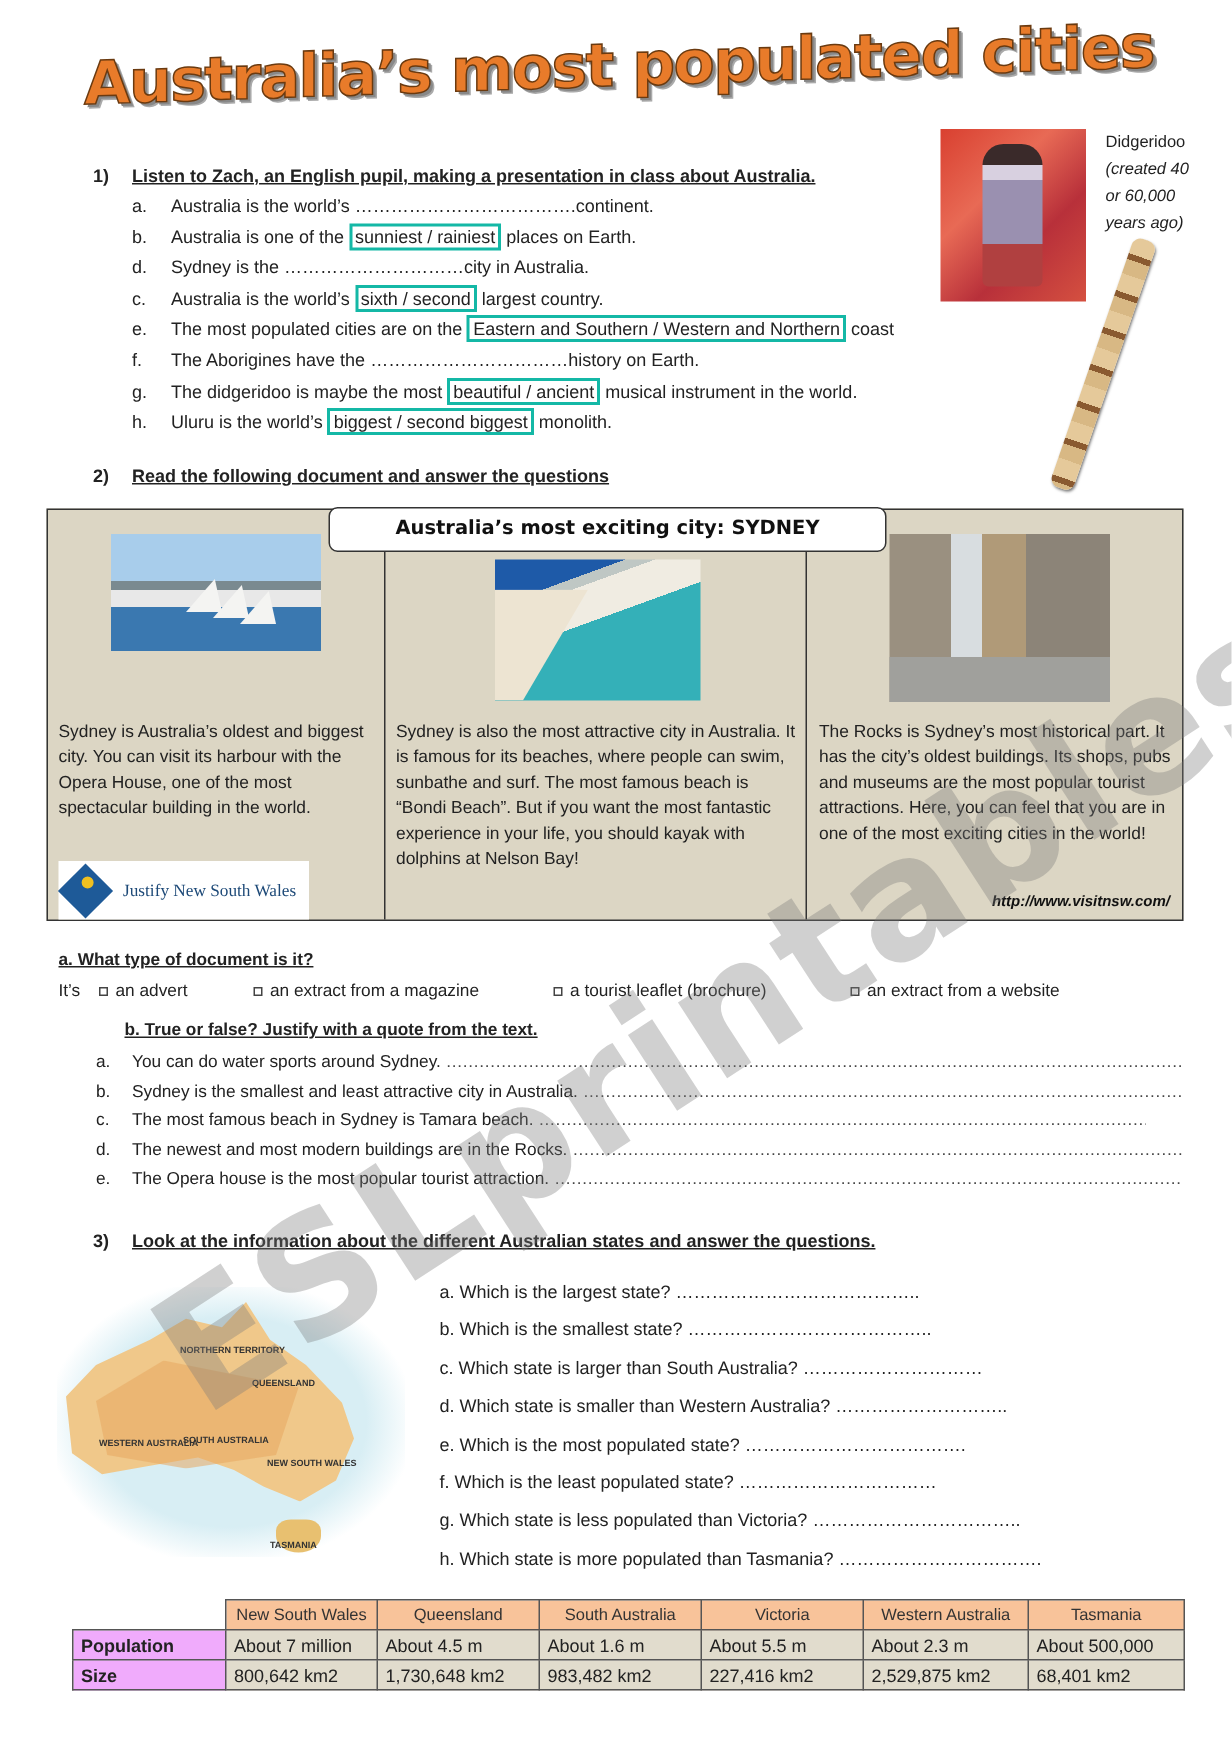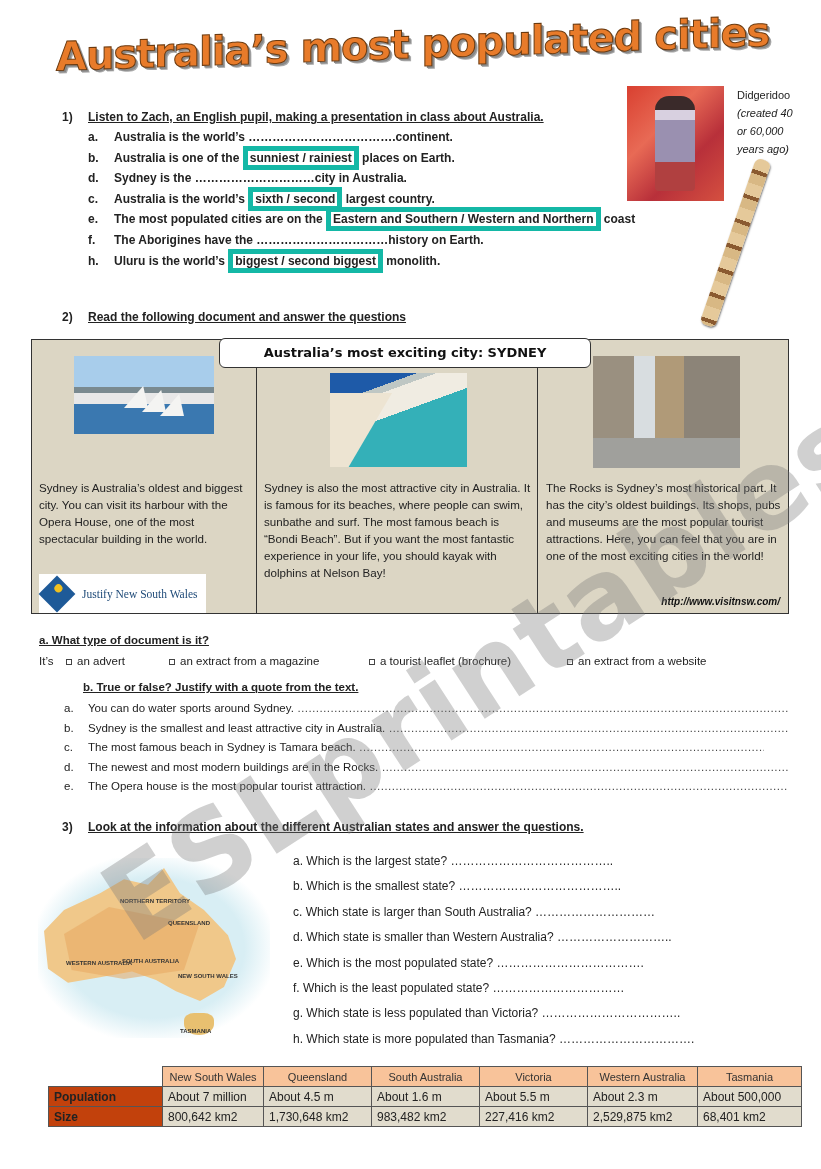--- a/index.html
+++ b/index.html
@@ -14,23 +14,23 @@
     text-shadow: 2px 2px 0 #888, 3px 3px 0 #aaa;
     transform: skewY(-2deg);
     white-space: nowrap;
   }
 
   .sec-head { position: absolute; font-weight: bold; font-size: 12px; color: #222; }
   .sec-head .num { display: inline-block; width: 26px; }
   .sec-head .txt { text-decoration: underline; }
 
   .qlist { position: absolute; left: 88px; }
-  .qitem { height: 20.6px; line-height: 20.6px; font-size: 12px; white-space: nowrap; font-weight: bold; }
+  .qitem { height: 20.6px; line-height: 20.6px; font-size: 12px; white-space: nowrap; }
   .qitem .letter { display: inline-block; width: 26px; }
-  .boxed { border: 5px solid #14b8a6; padding: 0 2px; }
+  .boxed { border: 2px solid #14b8a6; padding: 0 2px; }
 
   .photo { position: absolute; overflow: hidden; }
   .aboriginal { left: 627px; top: 86px; width: 97px; height: 115px;
     background: linear-gradient(135deg, #d94030 0%, #e86a55 35%, #b8303a 65%, #d55040 100%); }
   .aboriginal .figure { position: absolute; left: 28px; top: 10px; width: 40px; height: 95px;
     background: linear-gradient(#3a2a2a 0 15%, #d8d0e0 15% 25%, #9a90b0 25% 70%, #b04040 70%); border-radius: 14px 14px 4px 4px; }
   .didg-caption { position: absolute; left: 737px; top: 86px; font-size: 11px; line-height: 18px; color: #222; }
   .didg-caption .it { font-style: italic; }
   .didgeridoo { position: absolute; left: 756px; top: 160px; width: 16px; height: 175px;
     background: repeating-linear-gradient(180deg, #e5c99a 0 12px, #8a5a30 12px 16px, #d8b884 16px 26px);
@@ -81,21 +81,21 @@
   .map .lbl { position: absolute; font-size: 6px; font-weight: bold; color: #333; }
   .map .sea { position: absolute; left: 0; top: 0; right: 0; bottom: 0; background: radial-gradient(ellipse at 50% 50%, #d8eef4 0 55%, #ffffff 75%); }
 
   .q3-list { position: absolute; left: 293px; top: 849px; }
   .q3-item { height: 25.4px; line-height: 25.4px; font-size: 12px; white-space: nowrap; }
 
   .states-table { position: absolute; left: 48px; top: 1066px; border-collapse: collapse; font-size: 12px; }
   .states-table td, .states-table th { border: 1px solid #555; height: 20px; padding: 0 5px; white-space: nowrap; text-align: left; font-weight: normal; }
   .states-table th.head { background: #f8c39a; text-align: center; font-size: 11px; height: 18px; color: #333; }
   .states-table th.corner { border: none; background: transparent; }
-  .states-table td.rowlabel { background: #c2410c; font-weight: bold; width: 114px; }
+  .states-table td.rowlabel { background: #f0abfc; font-weight: bold; width: 102px; }
   .states-table td.cell { background: #e1dccd; }
 
   .watermark { position: absolute; left: 60px; top: 520px; font-family: "DejaVu Sans", sans-serif; font-weight: bold;
     font-size: 110px; color: rgba(120,120,120,0.35); transform: rotate(-33deg); transform-origin: left top; white-space: nowrap;
     pointer-events: none; letter-spacing: 2px; top: 860px; left: 80px; }
 </style>
 </head>
 <body>
 
 <div class="title">Australia’s most populated cities</div>
@@ -104,20 +104,21 @@
   <span class="num">1)</span><span class="txt">Listen to Zach, an English pupil, making a presentation in class about Australia.</span>
 </div>
 
 <div class="qlist" style="top:127px; left:88px;">
   <div class="qitem"><span class="letter">a.</span><span>Australia is the world’s </span><span>……………………………….</span><span>continent.</span></div>
   <div class="qitem"><span class="letter">b.</span><span>Australia is one of the </span><span class="boxed">sunniest / rainiest</span><span> places on Earth.</span></div>
   <div class="qitem"><span class="letter">d.</span><span>Sydney is the </span><span>…………………………</span><span>city in Australia.</span></div>
   <div class="qitem"><span class="letter">c.</span><span>Australia is the world’s </span><span class="boxed">sixth / second</span><span> largest country.</span></div>
   <div class="qitem"><span class="letter">e.</span><span>The most populated cities are on the </span><span class="boxed">Eastern and Southern / Western and Northern</span><span> coast</span></div>
   <div class="qitem"><span class="letter">f.</span><span>The Aborigines have the </span><span>……………………………</span><span>history on Earth.</span></div>
+  <div class="qitem"><span class="letter">g.</span><span>The didgeridoo is maybe the most </span><span class="boxed">beautiful / ancient</span><span> musical instrument in the world.</span></div>
   <div class="qitem"><span class="letter">h.</span><span>Uluru is the world’s </span><span class="boxed">biggest / second biggest</span><span> monolith.</span></div>
 </div>
 
 <div class="photo aboriginal">
     <div class="figure"></div>
   </div>
 <div class="didg-caption">
   <div>Didgeridoo</div>
   <div class="it">(created 40</div>
   <div class="it">or 60,000</div>

